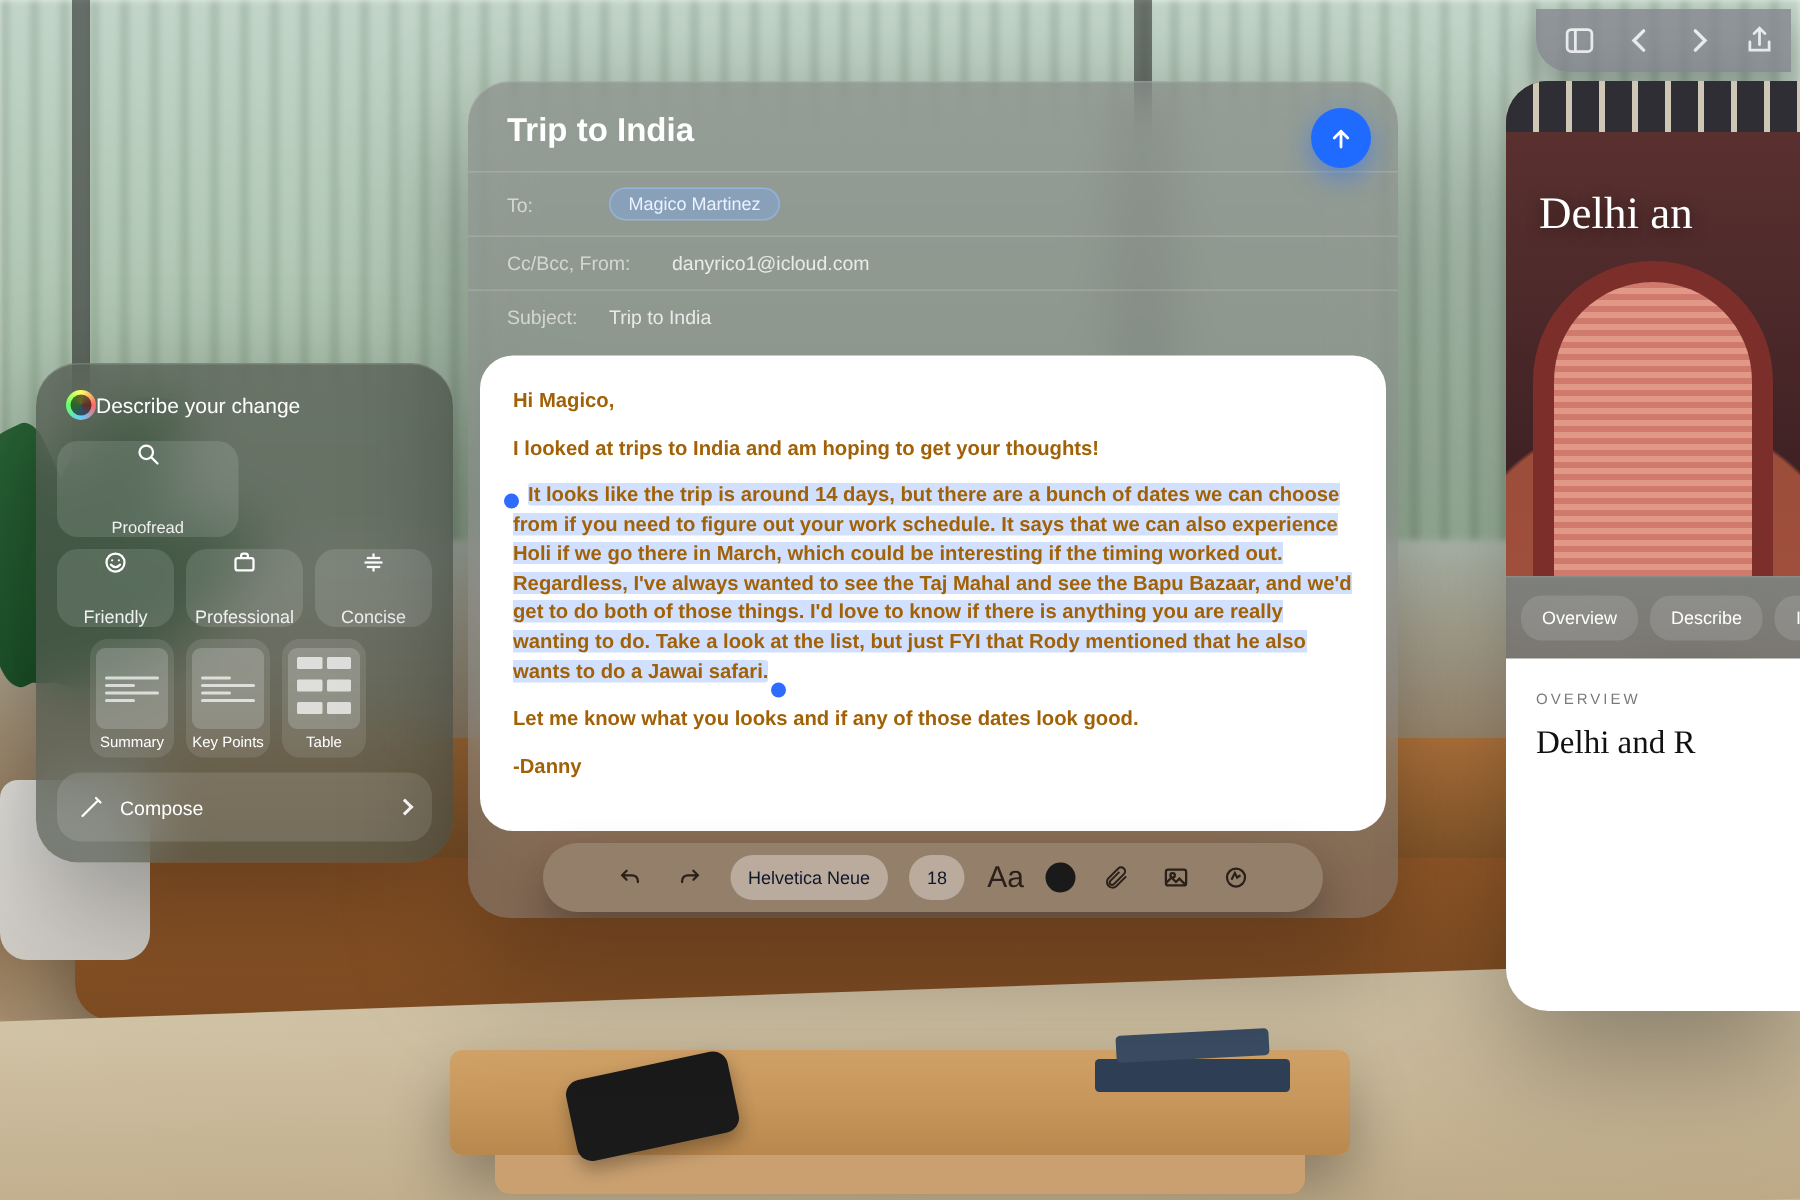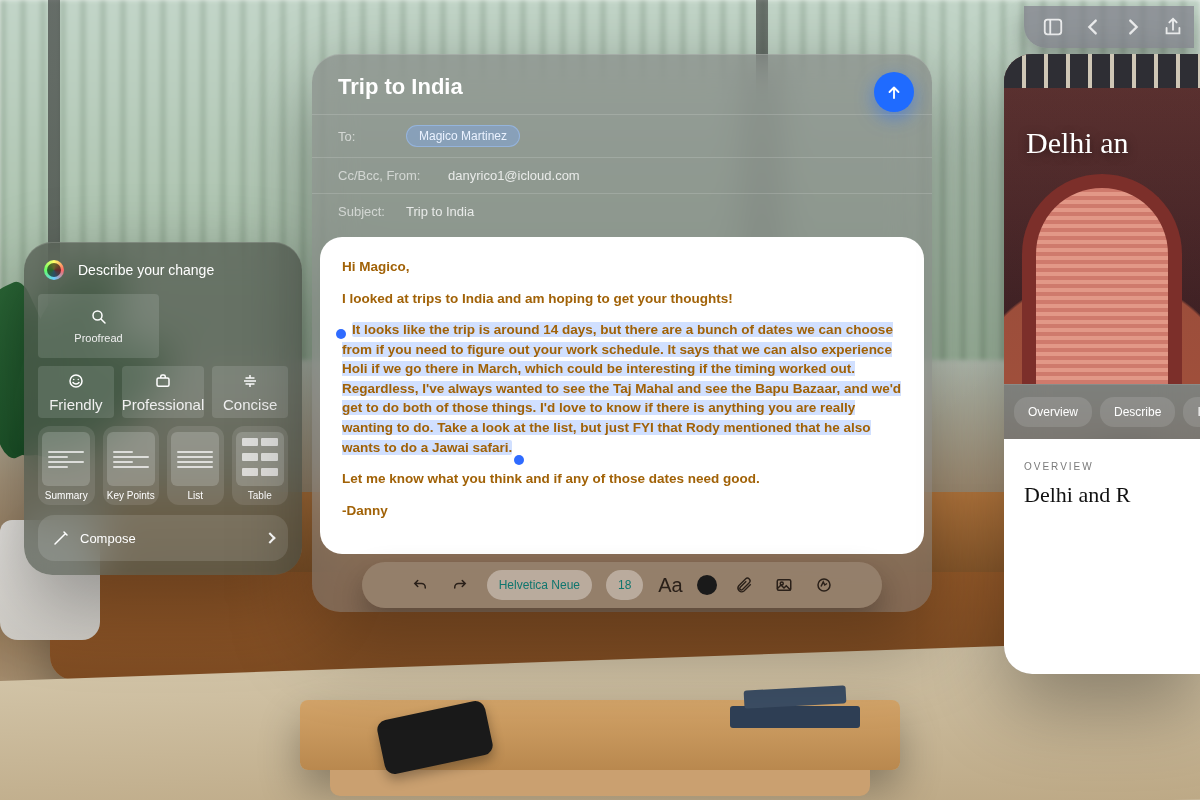--- a/index.html
+++ b/index.html
@@ -48,32 +48,32 @@
   .room .plant .l3 { left:60px; top:60px; transform:rotate(35deg);}
   .room .lamp { position:absolute; right:30px; top:500px; width:90px; height:160px;}
   .room .lamp::before{content:"";position:absolute;left:42px;top:0;width:6px;height:120px;background:#222;}
   .room .lamp::after{content:"";position:absolute;left:12px;top:-38px;width:70px;height:50px;border-radius:50%;background:#1a1a1a;}
   
   .panel { position:absolute; border-radius:28px; backdrop-filter: blur(20px);
     box-shadow: 0 30px 80px rgba(0,0,0,.35), inset 0 1px 0 rgba(255,255,255,.15); color:#fff; }
   
   .tools { left:24px; top:242px; width:278px; padding:16px 14px 14px;
     background: rgba(80,88,78,.72); }
-  .tools-header { display:flex; align-items:center; gap:14px; padding:2px 6px 14px; font-size:14px; font-weight:500;}
+  .tools-header { display:flex; align-items:center; gap:0; padding:2px 6px 14px; font-size:14px; font-weight:500;}
   .sparkle { width:20px; height:20px; border-radius:50%;
     background: conic-gradient(from 0deg,#ff6,#f66,#6cf,#6f6,#ff6); position:relative;}
   .sparkle::after{content:"";position:absolute;inset:3px;border-radius:50%;background:rgba(0,0,0,.6);}
   .tool-grid { display:grid; gap:8px; }
   .row2 { grid-template-columns:1fr 1fr; }
   .row3 { grid-template-columns:1fr 1fr 1fr; }
   .row4 { grid-template-columns:1fr 1fr 1fr 1fr; }
-  .tool-btn { background:rgba(255,255,255,.12); border-radius:4px; height:64px;
-    display:flex; flex-direction:column; align-items:center; justify-content:center; gap:6px;
+  .tool-btn { background:rgba(255,255,255,.12); border-radius:14px; height:64px;
+    display:flex; flex-direction:column; align-items:center; justify-content:space-between; gap:6px;
     font-size:11px; color:#f0f0f0; cursor:pointer; }
-  .tool-btn.small { height:52px; font-size:15px; }
+  .tool-btn.small { height:52px; font-size:12px; }
   .thumb { background:rgba(255,255,255,.10); border-radius:12px; padding:6px 4px 4px;
     display:flex; flex-direction:column; align-items:center; gap:4px; cursor:pointer; font-size:10px;}
   .thumb .mini { width:48px; height:54px; border-radius:6px; background:rgba(255,255,255,.18);
     display:flex; flex-direction:column; justify-content:center; gap:3px; padding:6px;}
   .mini .line { height:2px; background:rgba(255,255,255,.7); border-radius:1px; }
   .mini .line.short{width:55%;}
   .mini.grid{display:grid;grid-template-columns:1fr 1fr;gap:3px;padding:6px;}
   .mini.grid .cell{background:rgba(255,255,255,.7);height:8px;border-radius:1px;}
   .compose-row{ margin-top:10px; background:rgba(255,255,255,.12); border-radius:16px; height:46px;
     display:flex; align-items:center; justify-content:space-between; padding:0 14px; font-size:13px; cursor:pointer;}
@@ -98,21 +98,21 @@
   .body p{ margin-bottom:12px; }
   .body .bold{ font-weight:700; }
   .body .highlight{ background:rgba(70,130,255,.25); border-radius:2px; position:relative; display:inline;}
   .sel-dot{ width:10px; height:10px; background:#2f6bff; border-radius:50%; display:inline-block;
     vertical-align:-5px; transform:translateX(-6px);}
   .sel-dot.end{ transform:translate(2px,8px);}
   .toolbar{ margin:0 auto 4px; width:520px; height:46px; border-radius:30px;
     background:rgba(150,130,110,.85); display:flex; align-items:center; justify-content:center; gap:14px;
     box-shadow:0 14px 30px rgba(0,0,0,.3); font-size:12px; color:#3b2f25;}
   .toolbar .seg{ background:rgba(255,255,255,.35); height:30px; border-radius:16px; display:flex;
-    align-items:center; padding:0 12px; gap:8px; color:#0f766e; cursor:pointer;}
+    align-items:center; padding:0 12px; gap:8px; color:#0f172a; cursor:pointer;}
   .toolbar .ic{ width:26px; height:26px; display:flex;align-items:center;justify-content:center;
     border-radius:50%; color:#2a2019; cursor:pointer;}
   .toolbar .ic.dark{ background:#1a1a1a; width:20px; height:20px;}
   
   .doc{ right:0; top:54px; width:196px; height:620px; background:rgba(90,90,95,.6);
     overflow:hidden; border-radius:28px 0 0 28px;}
   .doc .photo{ height:330px; background:
       linear-gradient(180deg, rgba(30,20,20,.2), rgba(0,0,0,.1)),
       radial-gradient(ellipse 160% 80% at 50% 100%, #b15842 0 40%, transparent 41%),
       linear-gradient(180deg,#6d3a38,#3c1f24);
@@ -231,49 +231,40 @@
             <line x1="6" y1="8" x2="18" y2="8" stroke="#fff" stroke-width="2"></line>
             <line x1="4" y1="12" x2="20" y2="12" stroke="#fff" stroke-width="2"></line>
             <line x1="6" y1="16" x2="18" y2="16" stroke="#fff" stroke-width="2"></line>
             <path d="M12 4v4M12 16v4" stroke="#fff" stroke-width="2"></path>
           </svg>
       </span>
       <span>Concise</span>
     </div>
   </div>
 
-  <div class="tool-grid row4" style="margin-top:8px;">
+  <div class="tool-grid row4" style="margin-top:8px;margin-left:22px;">
     <div class="thumb">
       <div class="mini">
         <div class="line"></div>
           <div class="line short"></div>
           <div class="line"></div>
           <div class="line short"></div>
       </div>
       <span>Summary</span>
     </div>
     <div class="thumb">
       <div class="mini">
         <div class="line short"></div>
           <div class="line"></div>
           <div class="line short"></div>
           <div class="line"></div>
       </div>
       <span>Key Points</span>
     </div>
     <div class="thumb">
-      <div class="mini">
-        <div class="line"></div>
-          <div class="line"></div>
-          <div class="line"></div>
-          <div class="line"></div>
-      </div>
-      <span>List</span>
-    </div>
-    <div class="thumb">
       <div class="mini grid">
         <div class="cell"></div>
           <div class="cell"></div>
           <div class="cell"></div>
           <div class="cell"></div>
           <div class="cell"></div>
           <div class="cell"></div>
       </div>
       <span>Table</span>
     </div>
@@ -316,21 +307,21 @@
     <span class="label">Subject:</span>
     <span>Trip to India</span>
   </div>
 
   <div class="body">
     <p class="bold">Hi Magico,</p>
     <p class="bold">I looked at trips to India and am hoping to get your thoughts!</p>
     <p>
       <span class="sel-dot"></span><span class="highlight bold">It looks like the trip is around 14 days, but there are a bunch of dates we can choose from if you need to figure out your work schedule. It says that we can also experience Holi if we go there in March, which could be interesting if the timing worked out. Regardless, I've always wanted to see the Taj Mahal and see the Bapu Bazaar, and we'd get to do both of those things.  I'd love to know if there is anything you are really wanting to do. Take a look at the list, but just FYI that Rody mentioned that he also wants to do a Jawai safari.</span><span class="sel-dot end"></span>
     </p>
-    <p class="bold">Let me know what you think and if any of those dates need good.</p>
+    <p class="bold">Let me know what you looks and if any of those dates look good.</p>
     <p class="bold">-Danny</p>
   </div>
 
   <div class="toolbar">
     <span class="ic">
       <svg viewBox="0 0 24 24" width="18" height="18">
           <path d="M9 14l-4-4 4-4M5 10h9a5 5 0 015 5v1" fill="none" stroke="#2a2019" stroke-width="2" stroke-linecap="round"></path>
         </svg>
     </span>
     <span class="ic">

